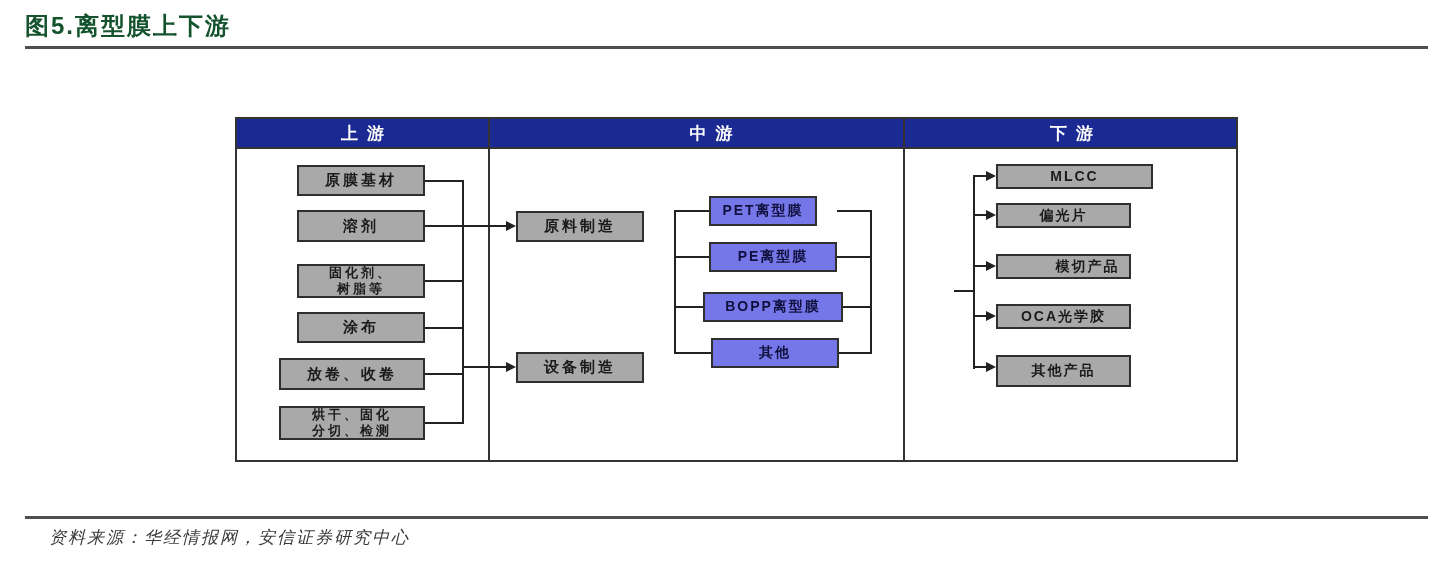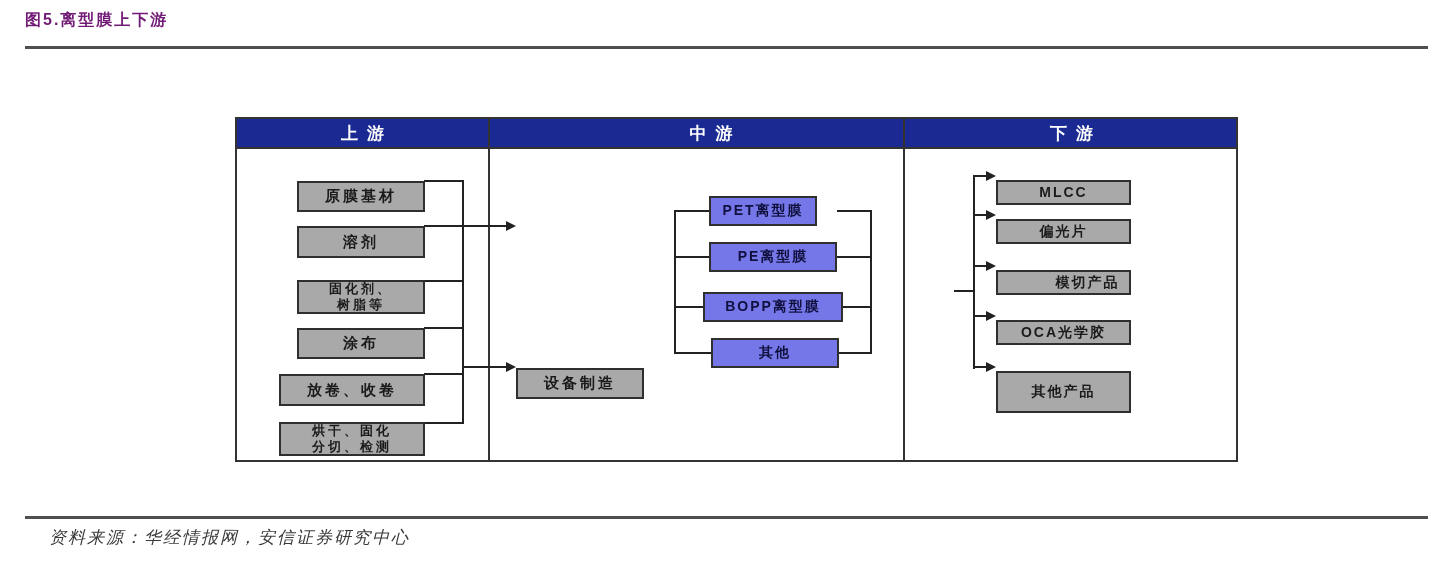--- a/index.html
+++ b/index.html
@@ -3,38 +3,38 @@
 <meta charset="utf-8">
 <style>
   :root{
     --header_bg:#1a2a92; --box_gray:#a9a9a9; --box_blue:#7577e8;
     --node_border:#2f2f2f; --line:#222222; --rule:#4f4f4f; --table_border:#333333;
   }
   *{margin:0;padding:0;box-sizing:border-box;}
   body{width:1443px;height:565px;background:#ffffff;overflow:hidden;
        font-family:"Liberation Sans",sans-serif;}
   .canvas{position:relative;width:1443px;height:565px;background:#fff;}
-  .title{position:absolute;left:25px;top:10px;font-size:16px;font-weight:bold;
-         color:#701a75;letter-spacing:2px;text-align:center;}
+  .title{position:absolute;left:25px;top:10px;font-size:24px;font-weight:bold;
+         color:#14532d;letter-spacing:2px;text-align:center;}
   .rule{position:absolute;height:3px;background:var(--rule,#4f4f4f);}
   .rule.top{left:25px;top:46px;width:1403px;}
   .rule.bottom{left:25px;top:516px;width:1403px;}
   .tbl-frame{position:absolute;left:235px;top:117px;width:1003px;height:345px;
              border:2px solid var(--table_border,#333);}
   .tbl-header{position:absolute;left:235px;top:117px;width:1003px;height:32px;
               background:var(--header_bg,#1a2a92);border:2px solid var(--table_border,#333);}
   .vline{position:absolute;top:117px;width:2px;height:345px;background:var(--table_border,#333);}
   .hcell{position:absolute;top:117px;height:32px;display:flex;align-items:center;
          justify-content:center;color:#ffffff;font-weight:bold;font-size:17px;
          letter-spacing:9px;padding-left:9px;z-index:3;}
   .node{position:absolute;border:2px solid var(--node_border,#2f2f2f);
         display:flex;align-items:center;justify-content:center;text-align:center;
         font-weight:bold;font-size:15px;letter-spacing:3px;color:#1b1b1b;
         white-space:pre-line;line-height:1.25;z-index:2;}
-  .gray{background:var(--box_gray,#a9a9a9);margin-top:16px;}
+  .gray{background:var(--box_gray,#a9a9a9);}
   .blue{background:var(--box_blue,#7577e8);color:#10103e;font-size:14px;letter-spacing:2px;}
   .two{font-size:13px;}
   .sm{font-size:14px;letter-spacing:2px;}
   .h{position:absolute;height:2px;background:var(--line,#222);z-index:1;}
   .v{position:absolute;width:2px;background:var(--line,#222);z-index:1;}
   .arrowhead{position:absolute;width:0;height:0;border-top:5px solid transparent;
              border-bottom:5px solid transparent;border-left:10px solid var(--line,#222);z-index:2;}
   .source{position:absolute;left:28px;top:526px;font-family:"Liberation Serif",serif;
           font-style:italic;font-size:17px;color:#3a3a3a;letter-spacing:2px;margin-left:21px;}
 </style>
@@ -68,20 +68,21 @@
   <div class="h" style="left:424px;top:280px;width:38px;"></div>
   <div class="h" style="left:424px;top:327px;width:38px;"></div>
   <div class="h" style="left:424px;top:373px;width:38px;"></div>
   <div class="h" style="left:424px;top:422px;width:38px;"></div>
   <div class="v" style="left:462px;top:180px;height:244px;"></div>
   <div class="h" style="left:462px;top:225px;width:46px;"></div>
   <div class="arrowhead" style="left:506px;top:221px;"></div>
   <div class="h" style="left:462px;top:366px;width:46px;"></div>
   <div class="arrowhead" style="left:506px;top:362px;"></div>
 
+  <div class="node gray" style="left:516px;top:211px;width:128px;height:31px;">原料制造</div>
   <div class="node gray" style="left:516px;top:352px;width:128px;height:31px;">设备制造</div>
 
   <div class="node blue" style="left:709px;top:196px;width:108px;height:30px;">PET离型膜</div>
   <div class="node blue" style="left:709px;top:242px;width:128px;height:30px;">PE离型膜</div>
   <div class="node blue" style="left:703px;top:292px;width:140px;height:30px;">BOPP离型膜</div>
   <div class="node blue" style="left:711px;top:338px;width:128px;height:30px;">其他</div>
 
   <div class="v" style="left:674px;top:210px;height:144px;"></div>
   <div class="h" style="left:674px;top:210px;width:36px;"></div>
   <div class="h" style="left:674px;top:256px;width:36px;"></div>
@@ -99,22 +100,22 @@
   <div class="arrowhead" style="left:986px;top:171px;"></div>
   <div class="h" style="left:975px;top:214px;width:13px;"></div>
   <div class="arrowhead" style="left:986px;top:210px;"></div>
   <div class="h" style="left:975px;top:265px;width:13px;"></div>
   <div class="arrowhead" style="left:986px;top:261px;"></div>
   <div class="h" style="left:975px;top:315px;width:13px;"></div>
   <div class="arrowhead" style="left:986px;top:311px;"></div>
   <div class="h" style="left:975px;top:366px;width:13px;"></div>
   <div class="arrowhead" style="left:986px;top:362px;"></div>
 
-  <div class="node gray sm" style="left:996px;top:164px;width:135px;height:25px;">MLCC</div>
+  <div class="node gray sm" style="left:996px;top:164px;width:157px;height:25px;">MLCC</div>
   <div class="node gray sm" style="left:996px;top:203px;width:135px;height:25px;">偏光片</div>
   <div class="node gray sm" style="left:996px;top:254px;width:135px;height:25px;padding-left:48px;">模切产品</div>
   <div class="node gray sm" style="left:996px;top:304px;width:135px;height:25px;">OCA光学胶</div>
-  <div class="node gray sm" style="left:996px;top:355px;width:135px;height:42px;">其他产品</div>
+  <div class="node gray sm" style="left:996px;top:355px;width:135px;height:32px;">其他产品</div>
 
   <div class="rule bottom"></div>
   <div class="source">资料来源：华经情报网，安信证券研究中心</div>
 
 </div>
 
 </body></html>

